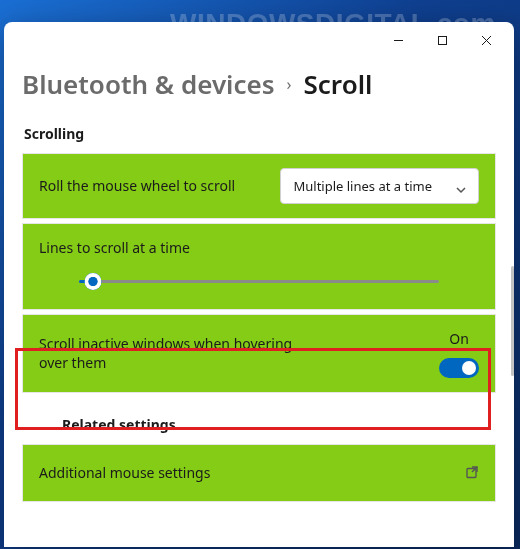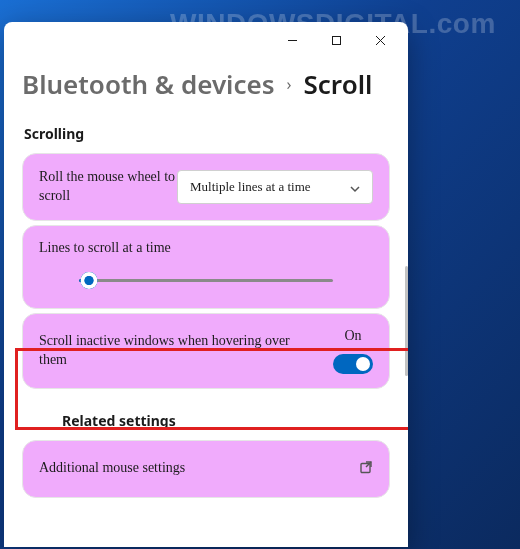--- a/index.html
+++ b/index.html
@@ -22,21 +22,21 @@
     position:absolute;top:8px;left:170px;
     font-size:28px;font-weight:700;letter-spacing:0.5px;
     color:rgba(255,255,255,0.22);
     font-family:sans-serif;
     pointer-events:none;
     white-space:nowrap;
     z-index:5;
   }
   .window{
     position:absolute;top:22px;left:4px;
-    width:404px;height:525px;
+    width:510px;height:525px;
     background:var(--bg);
     border-radius:8px 8px 0 0;
     box-shadow:0 8px 30px rgba(0,0,0,0.35);
     overflow:hidden;
   }
   .titlebar{
     height:36px;display:flex;justify-content:flex-end;align-items:center;
     padding-right:6px;
   }
   .winbtn{
@@ -44,22 +44,22 @@
     border-radius:4px;
   }
   .winbtn svg{stroke:#1b1b1b;stroke-width:1;fill:none;}
   .content{padding:8px 18px 0 18px;}
   .breadcrumb{display:flex;align-items:center;gap:12px;margin-bottom:22px;}
   .bc-parent{font-size:26px;font-weight:600;color:#6b6b6b;}
   .bc-sep{color:#6b6b6b;}
   .bc-current{font-size:26px;font-weight:600;color:#1b1b1b;}
   .section-head{font-size:14px;font-weight:700;margin:10px 2px 10px 2px;}
   .card{
-    border:1px solid var(--border);border-radius:14px;
-    background:#f0abfc;margin-bottom:4px;font-family:Liberation Serif, serif;
+    border:1px solid var(--border);border-radius:0;
+    background:#84cc16;margin-bottom:4px;
   }
   .row{
     display:flex;justify-content:space-between;align-items:center;
     padding:14px 16px;min-height:56px;box-sizing:border-box;
   }
   .row-label{font-size:14px;color:var(--text);max-width:260px;line-height:1.35;}
   .row-sub{font-size:12px;color:var(--muted);margin-top:2px;}
   .select{
     border:1px solid #d0d0d0;border-radius:4px;
     padding:8px 12px;display:flex;align-items:center;gap:24px;

